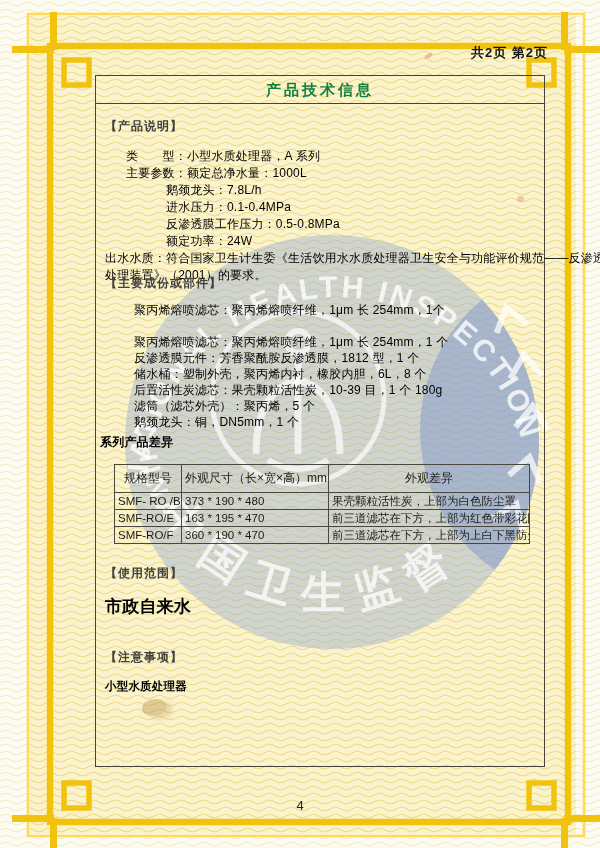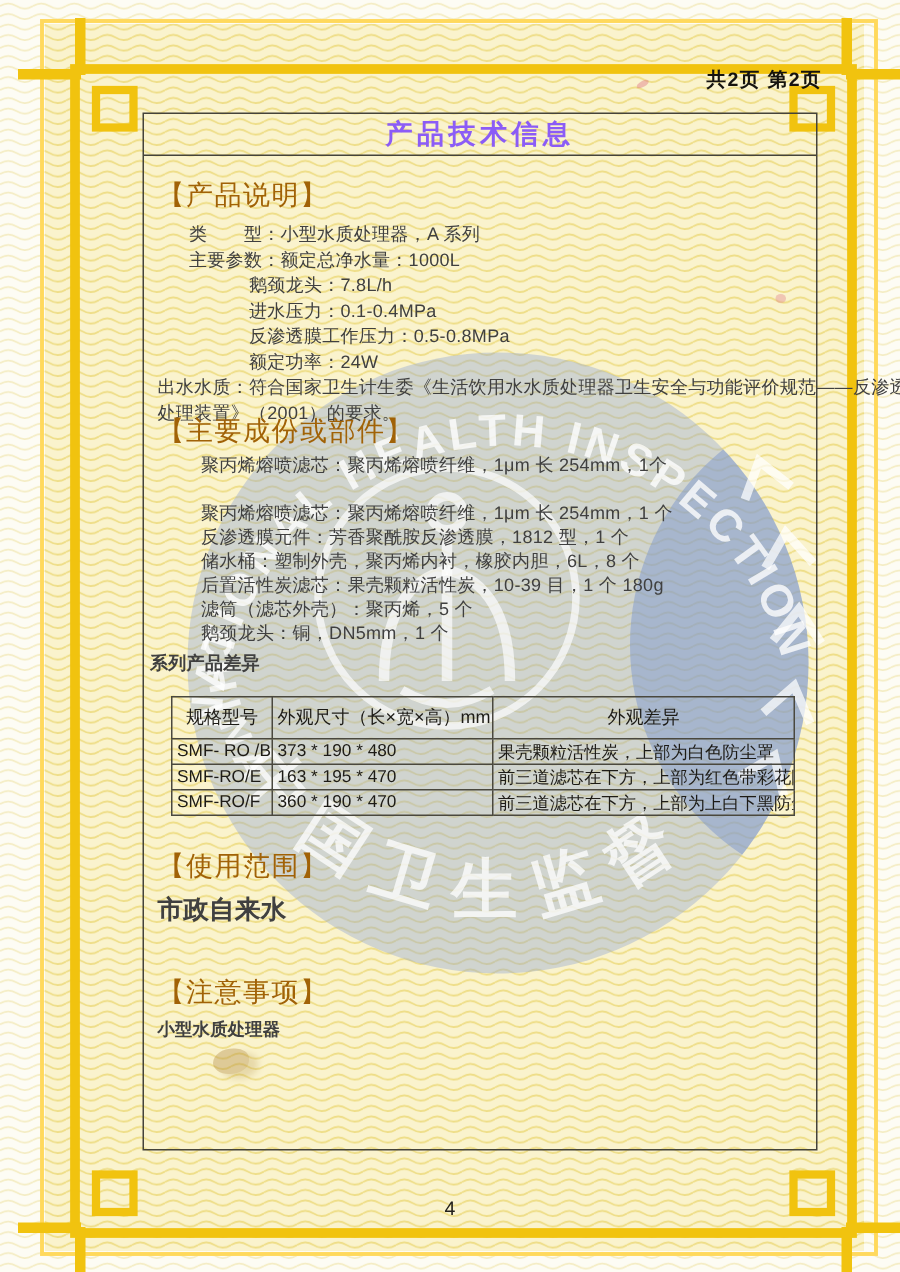--- a/index.html
+++ b/index.html
@@ -11,28 +11,28 @@
   }
   .layer{position:absolute; left:0; top:0; pointer-events:none;}
   
   .doc-box{
     position:absolute; left:95px; top:75px; width:448px; height:690px;
     border:1.5px solid #45433a;
   }
   .doc-title{
     position:absolute; left:0; top:0; width:100%; height:27px;
     border-bottom:1.5px solid #45433a;
-    text-align:center; font-weight:bold; font-size:18px; letter-spacing:3px;
-    line-height:27px; color:#8b5cf6;
+    text-align:center; font-weight:bold; font-size:15px; letter-spacing:3px;
+    line-height:27px; color:#15803d;
   }
   .sec-heading{
-    position:absolute; font-weight:normal; font-size:18px; color:#a16207;
+    position:absolute; font-weight:bold; font-size:12px; color:#404040;
     letter-spacing:1px; white-space:nowrap;
   }
-  .tline{position:absolute; font-size:12px; white-space:nowrap; color:#404040; letter-spacing:.2px;}
+  .tline{position:absolute; font-size:12px; white-space:nowrap; color:#000000; letter-spacing:.2px;}
   .page-ind{
     position:absolute; right:52px; top:44px; font-weight:bold; font-size:13px;
     color:#15130f; letter-spacing:1px;
   }
   .page-num{
     position:absolute; left:0; right:0; top:798px; text-align:center;
     font-size:13px; color:#23211c;
   }
   .spec-table{
     position:absolute; left:18px; top:388px; width:415px;

